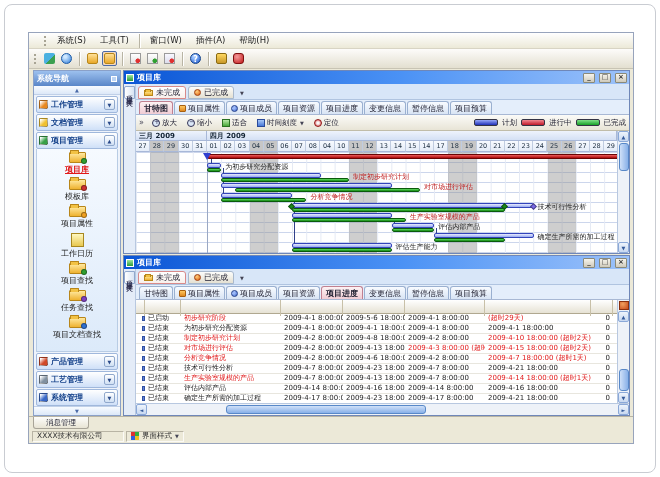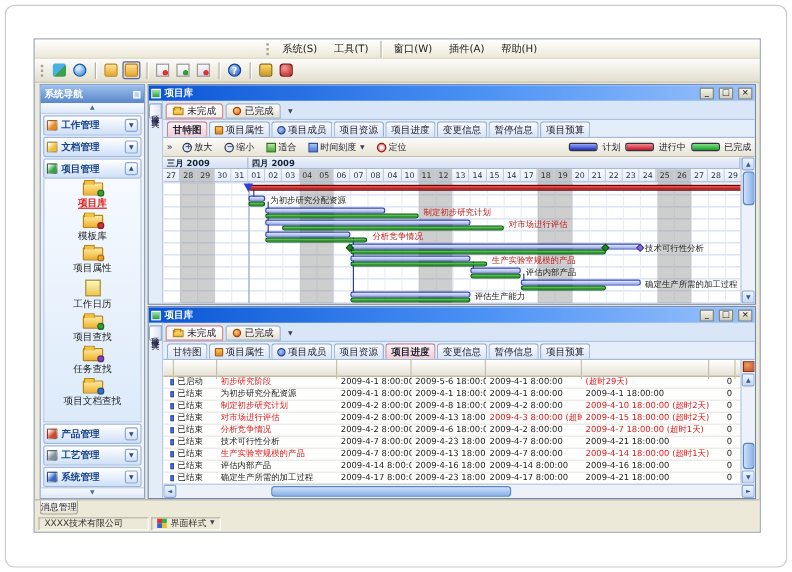--- a/index.html
+++ b/index.html
@@ -5,21 +5,21 @@
   html,body{width:660px;height:477px;margin:0;overflow:hidden;background:#fff;
     font-family:"DejaVu Sans","Liberation Sans",sans-serif;}
   *{box-sizing:border-box;-webkit-font-smoothing:antialiased;}
   .stage{position:absolute;inset:4px;border:1px solid #c9ccd2;border-radius:8px;background:#fff;}
 
   .app{position:absolute;left:23px;top:27px;width:606px;height:412px;background:#ece9d8;
     border:1px solid #98a4bc;font-size:8px;color:#222;}
 
   
   .menubar{height:16px;display:flex;align-items:center;background:linear-gradient(#ffffff,#ece9d8);
-    border-bottom:1px solid #d8d4c4;padding-left:12px;justify-content:center;}
+    border-bottom:1px solid #d8d4c4;padding-left:12px;}
   .grip{width:3px;height:10px;margin:0 3px;border-left:2px dotted #a8a494;}
   .menu-item{padding:1px 7px;font-size:8.5px;color:#222;}
   .toolbar{height:20px;display:flex;align-items:center;background:linear-gradient(#fdfcfa,#e3dfd0);
     border-bottom:1px solid #c8c4b4;padding-left:2px;gap:2px;}
   .tb-icon{width:15px;height:15px;border:1px solid transparent;border-radius:2px;
     display:flex;align-items:center;justify-content:center;font-size:9px;color:#fff;font-weight:bold;}
   .tb-icon.pressed{border:1px solid #4a6aa8;background:#f4d8b8;}
   .tb-sep{width:1px;height:14px;background:#b8b4a4;margin:0 3px;box-shadow:1px 0 0 #fff;}
   .ic0{background:linear-gradient(135deg,#4ab0e0 0 55%,#3aa050 55%);border-radius:2px;}
   .ic1{background:radial-gradient(circle at 35% 30%,#cfe8ff 15%,#2878d8);border-radius:50%;border:1px solid #1a5aa8;}
@@ -156,21 +156,21 @@
   .th{font-size:7px;color:#222;padding:16px 0 0 3px;border-right:1px solid #c8c0a8;white-space:nowrap;overflow:hidden;flex:0 0 auto;}
   .tbl-row{height:10px;display:flex;border-bottom:1px solid #e8e6de;}
   .td{font-size:7px;line-height:9px;padding-left:3px;white-space:nowrap;overflow:hidden;flex:0 0 auto;color:#222;}
   .td.red{color:#e01818;}
   .td.num{text-align:right;padding-right:3px;}
   .row-icon{width:5px;height:5px;margin:2px 0 0 3px;background:#6080d8;border:1px solid #3050a0;}
 
   
   .msg-strip{position:absolute;left:0;right:0;bottom:14px;height:13px;background:#ece9d8;
     border-top:1px solid #b8b4a4;display:flex;align-items:flex-start;padding-left:4px;}
-  .msg-tab{height:12px;padding:0 0;display:flex;align-items:center;font-size:7.5px;color:#223;
+  .msg-tab{height:12px;padding:0 12px;display:flex;align-items:center;font-size:7.5px;color:#223;
     background:linear-gradient(#fdfdfb,#e8e4d4);border:1px solid #a8a498;border-top:none;border-radius:0 0 3px 3px;}
   .statusbar{position:absolute;left:0;right:0;bottom:0;height:14px;background:#ece9d8;display:flex;
     align-items:center;gap:2px;padding:0 3px;font-size:7.5px;color:#333;}
   .sb-cell{height:11px;display:flex;align-items:center;padding:0 4px;
     border:1px solid;border-color:#b8b4a4 #fbfaf6 #fbfaf6 #b8b4a4;white-space:nowrap;overflow:hidden;}
   .sb-cell.grow{flex:1;}
   .style-icon{display:inline-grid;grid-template-columns:4px 4px;grid-template-rows:4px 4px;margin-right:3px;}
   .style-icon span{width:4px;height:4px;}
   .dd{font-size:5px;color:#445;margin-left:3px;}
 </style>

